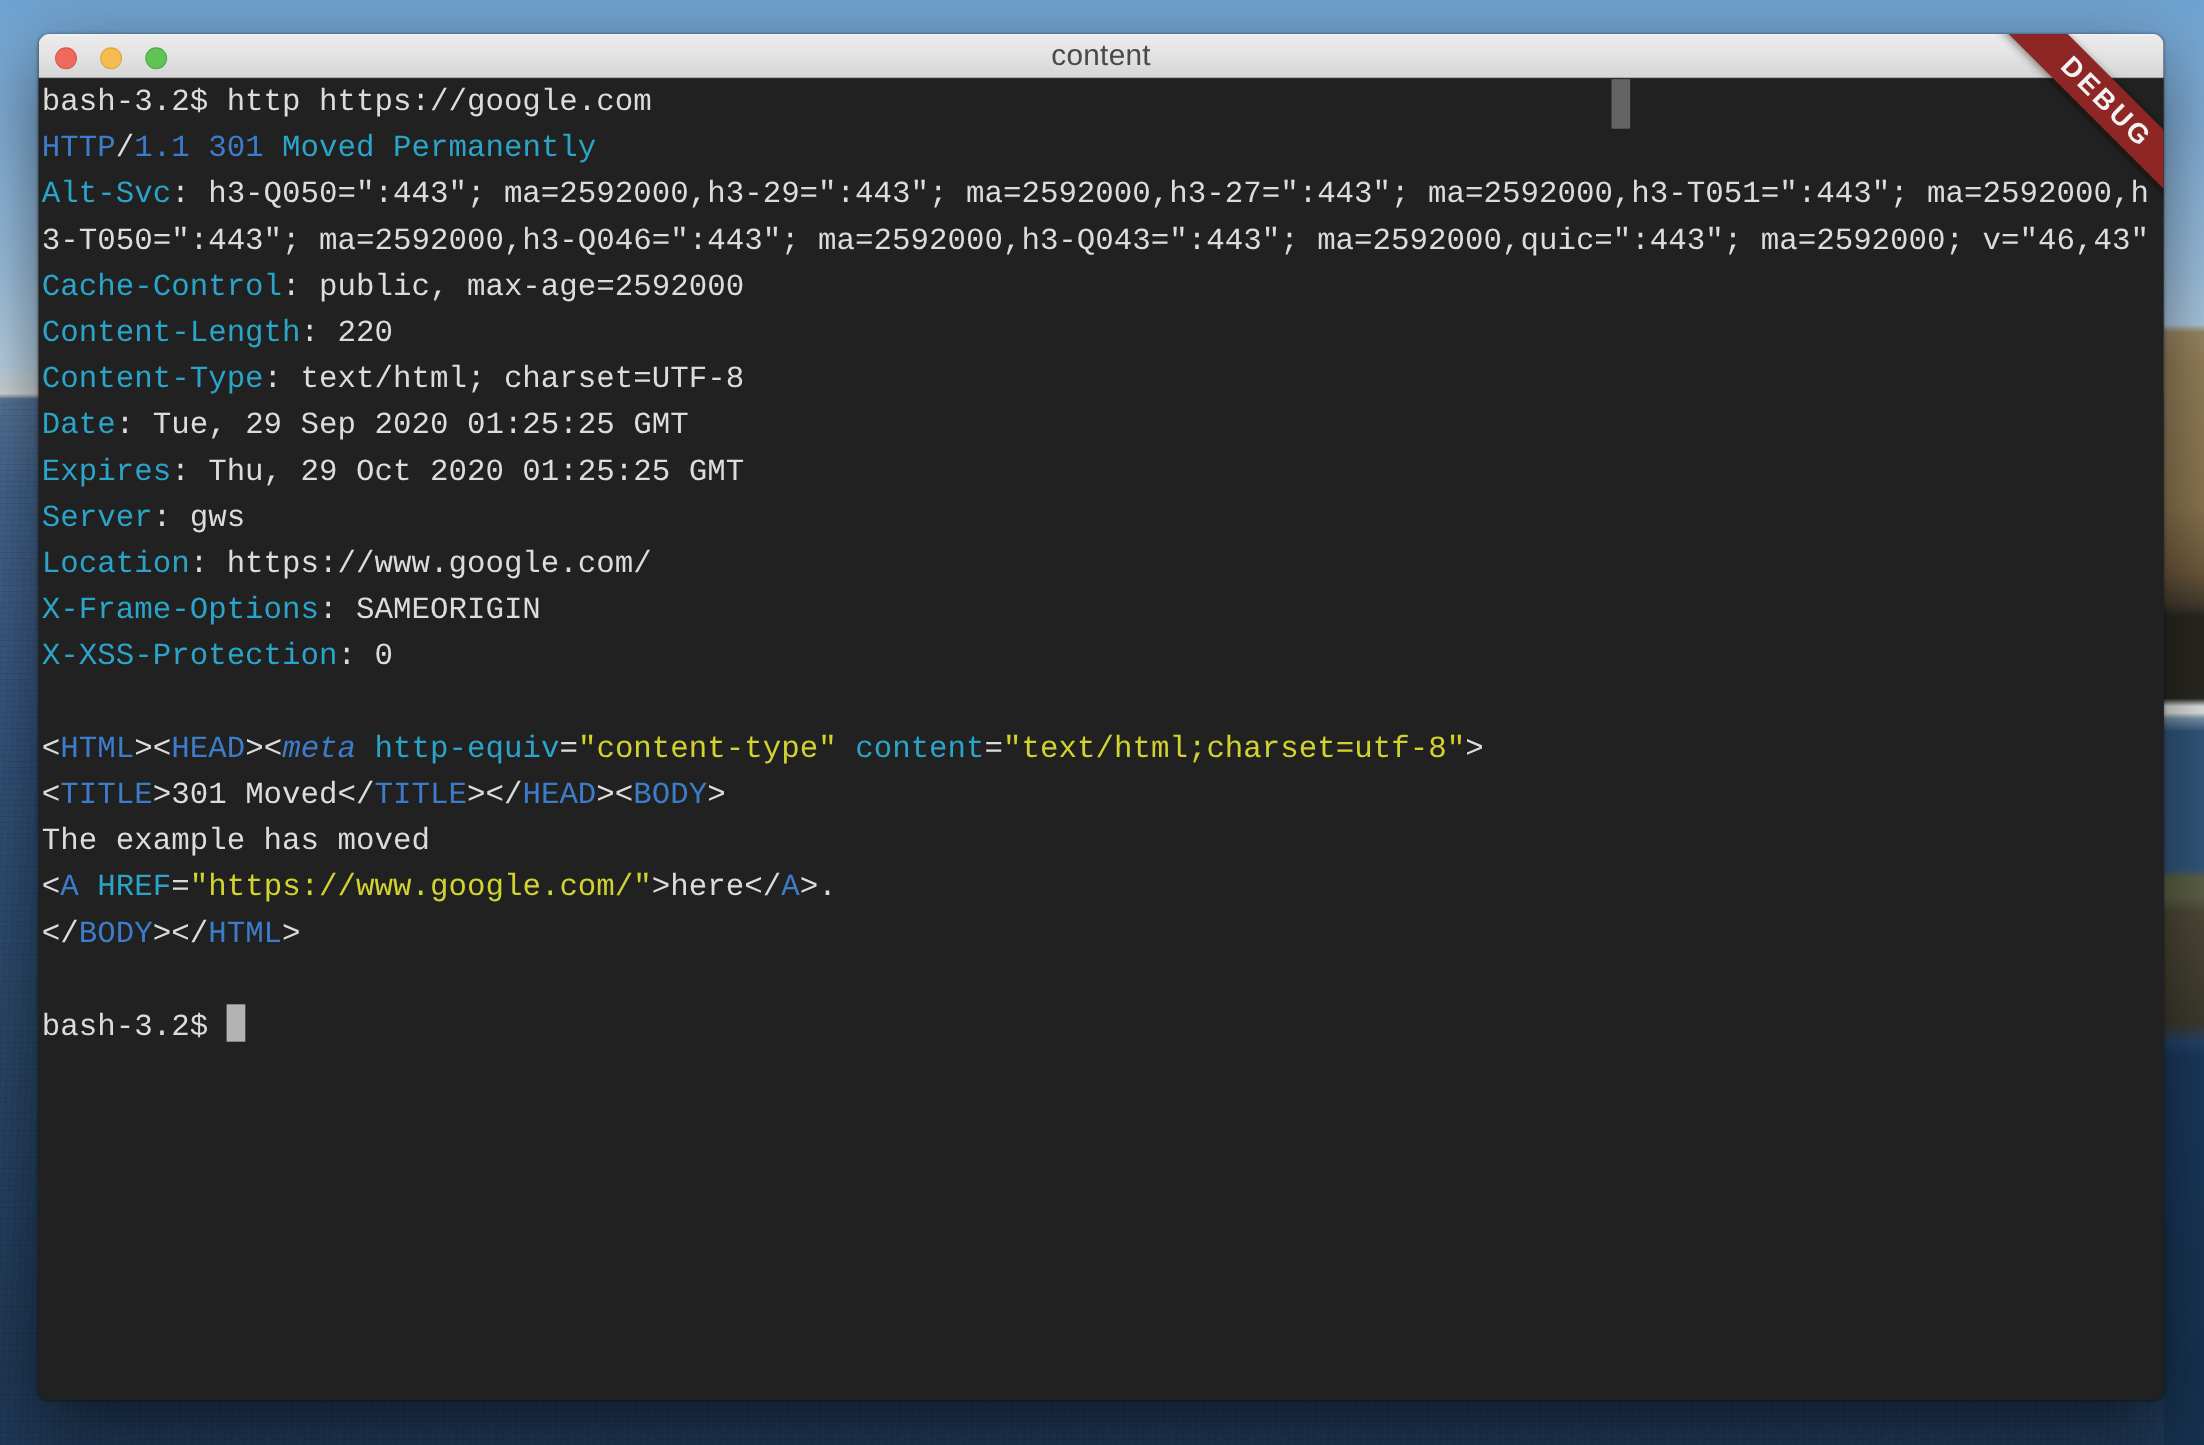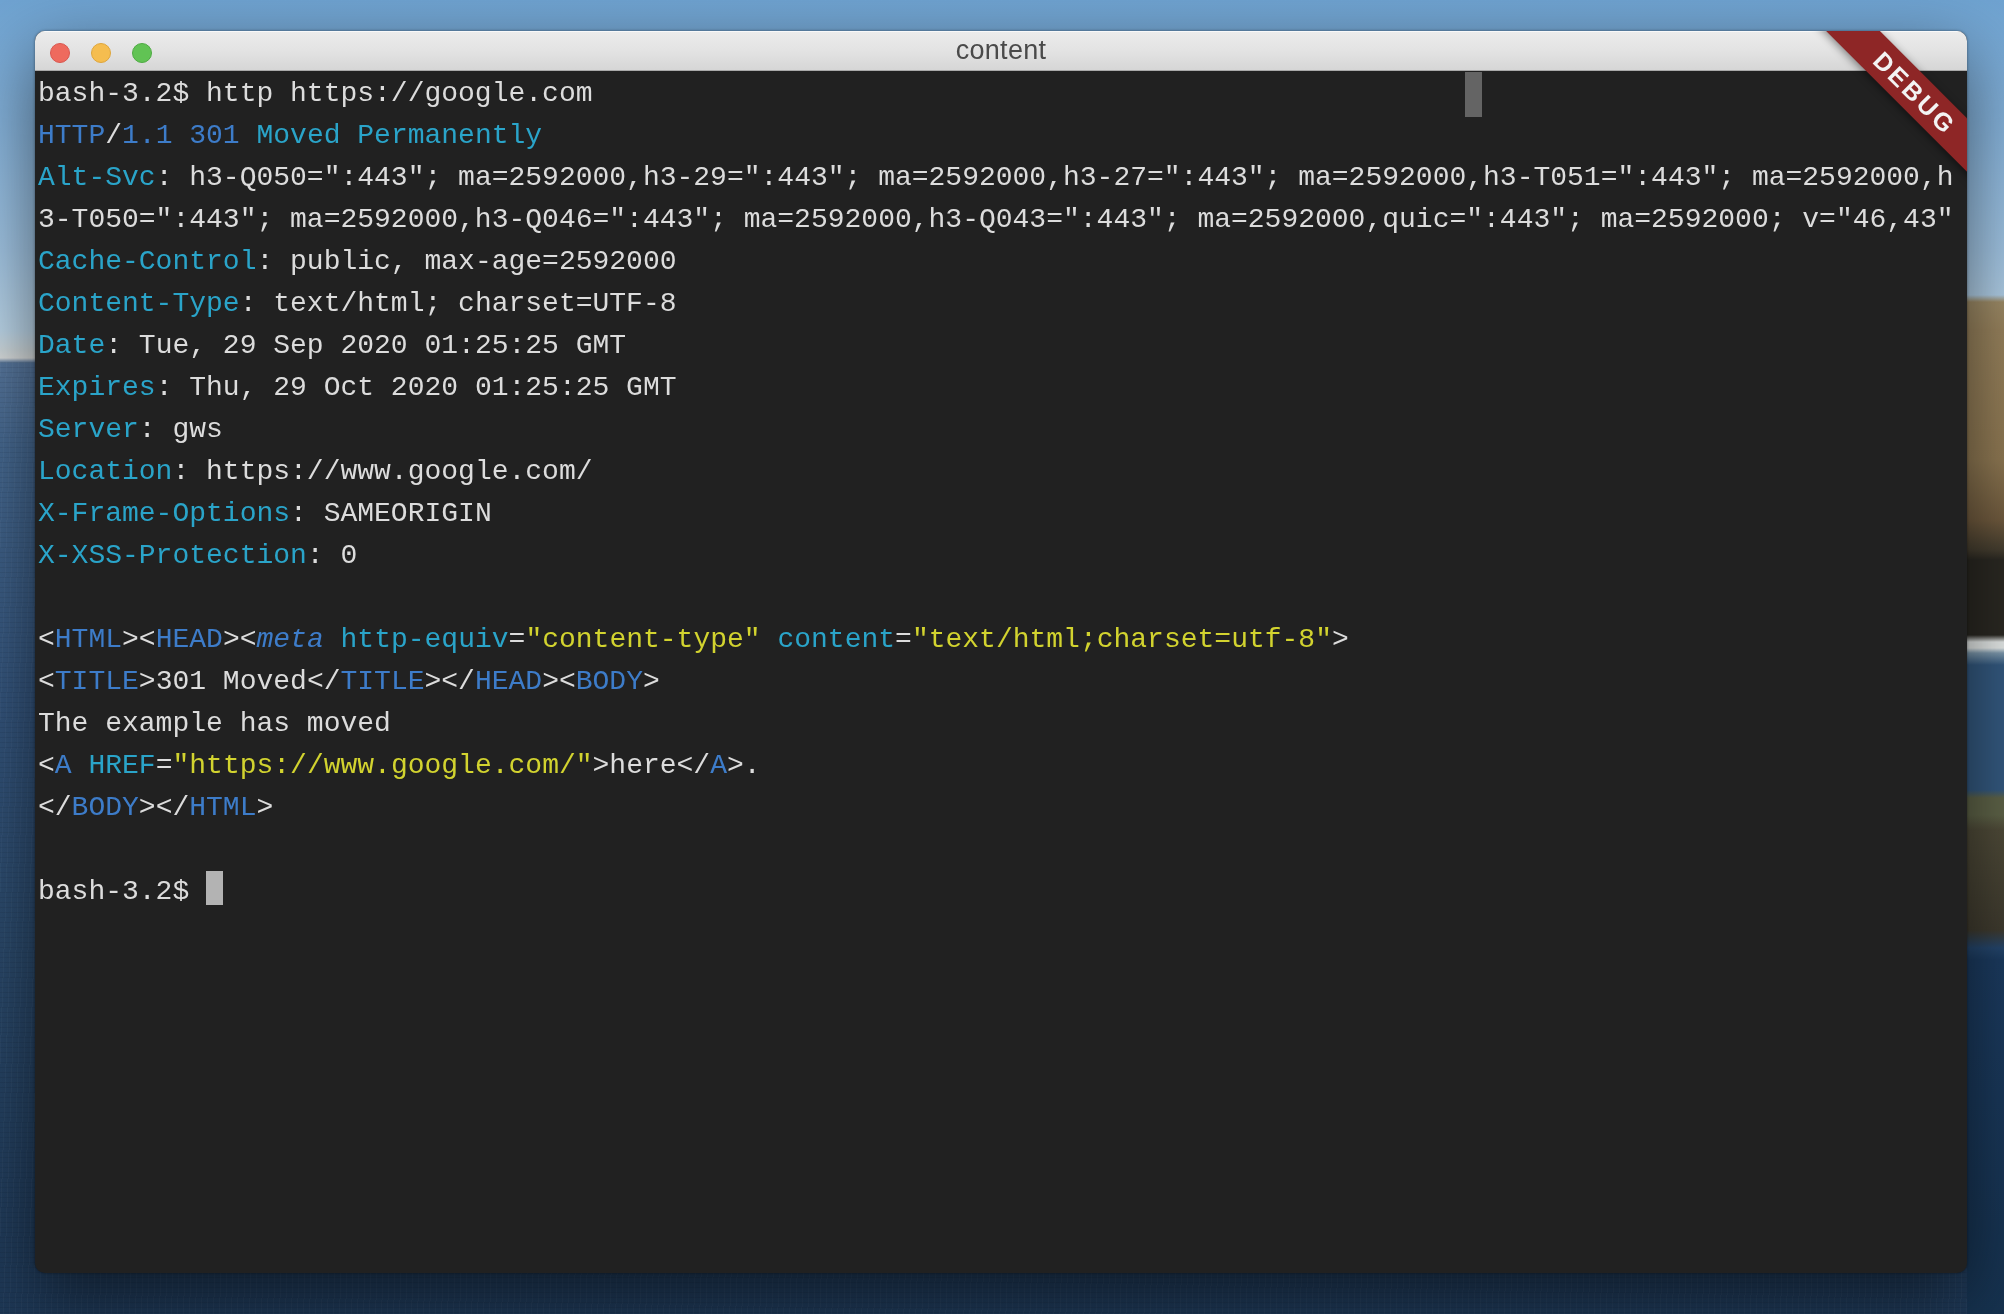--- a/index.html
+++ b/index.html
@@ -87,20 +87,21 @@
     </div>
     <div class="window-title">content</div>
   </div>
 
   <div class="terminal">
       <div class="line"><span class="c-fg">bash-3.2$ http https://google.com</span></div>
       <div class="line"><span class="c-blue">HTTP</span><span class="c-fg">/</span><span class="c-blue">1.1 301</span><span class="c-fg"> </span><span class="c-cyan">Moved Permanently</span></div>
       <div class="line"><span class="c-cyan">Alt-Svc</span><span class="c-fg">: </span><span class="c-fg">h3-Q050=":443"; ma=2592000,h3-29=":443"; ma=2592000,h3-27=":443"; ma=2592000,h3-T051=":443"; ma=2592000,h</span></div>
       <div class="line"><span class="c-fg">3-T050=":443"; ma=2592000,h3-Q046=":443"; ma=2592000,h3-Q043=":443"; ma=2592000,quic=":443"; ma=2592000; v="46,43"</span></div>
       <div class="line"><span class="c-cyan">Cache-Control</span><span class="c-fg">: </span><span class="c-fg">public, max-age=2592000</span></div>
+      <div class="line"><span class="c-cyan">Content-Length</span><span class="c-fg">: </span><span class="c-fg">220</span></div>
       <div class="line"><span class="c-cyan">Content-Type</span><span class="c-fg">: </span><span class="c-fg">text/html; charset=UTF-8</span></div>
       <div class="line"><span class="c-cyan">Date</span><span class="c-fg">: </span><span class="c-fg">Tue, 29 Sep 2020 01:25:25 GMT</span></div>
       <div class="line"><span class="c-cyan">Expires</span><span class="c-fg">: </span><span class="c-fg">Thu, 29 Oct 2020 01:25:25 GMT</span></div>
       <div class="line"><span class="c-cyan">Server</span><span class="c-fg">: </span><span class="c-fg">gws</span></div>
       <div class="line"><span class="c-cyan">Location</span><span class="c-fg">: </span><span class="c-fg">https://www.google.com/</span></div>
       <div class="line"><span class="c-cyan">X-Frame-Options</span><span class="c-fg">: </span><span class="c-fg">SAMEORIGIN</span></div>
       <div class="line"><span class="c-cyan">X-XSS-Protection</span><span class="c-fg">: </span><span class="c-fg">0</span></div>
       <div class="line"></div>
       <div class="line"><span class="c-fg">&lt;</span><span class="c-blue">HTML</span><span class="c-fg">&gt;</span><span class="c-fg">&lt;</span><span class="c-blue">HEAD</span><span class="c-fg">&gt;</span><span class="c-fg">&lt;</span><span class="c-blue-i">meta</span><span class="c-fg"> </span><span class="c-cyan">http-equiv</span><span class="c-fg">=</span><span class="c-yellow">"content-type"</span><span class="c-fg"> </span><span class="c-cyan">content</span><span class="c-fg">=</span><span class="c-yellow">"text/html;charset=utf-8"</span><span class="c-fg">&gt;</span></div>
       <div class="line"><span class="c-fg">&lt;</span><span class="c-blue">TITLE</span><span class="c-fg">&gt;</span><span class="c-fg">301 Moved</span><span class="c-fg">&lt;/</span><span class="c-blue">TITLE</span><span class="c-fg">&gt;</span><span class="c-fg">&lt;/</span><span class="c-blue">HEAD</span><span class="c-fg">&gt;</span><span class="c-fg">&lt;</span><span class="c-blue">BODY</span><span class="c-fg">&gt;</span></div>

